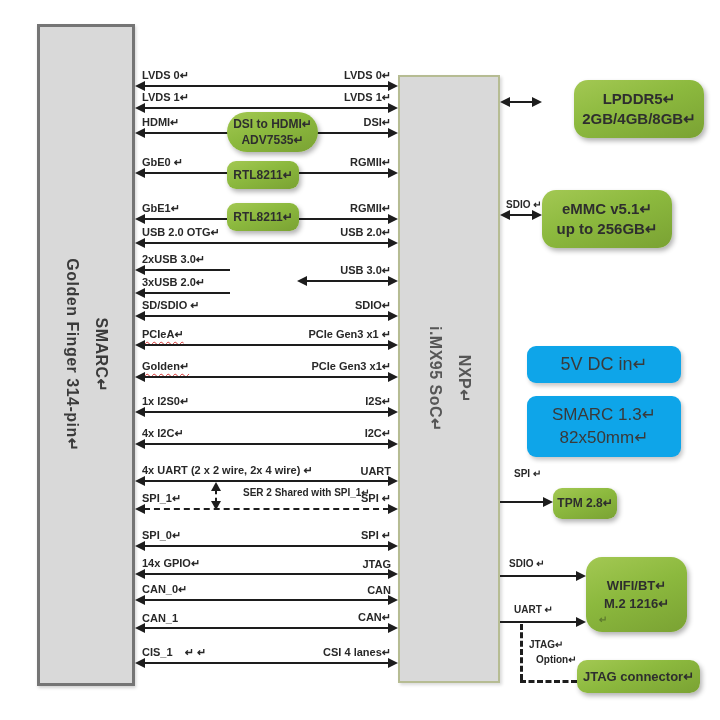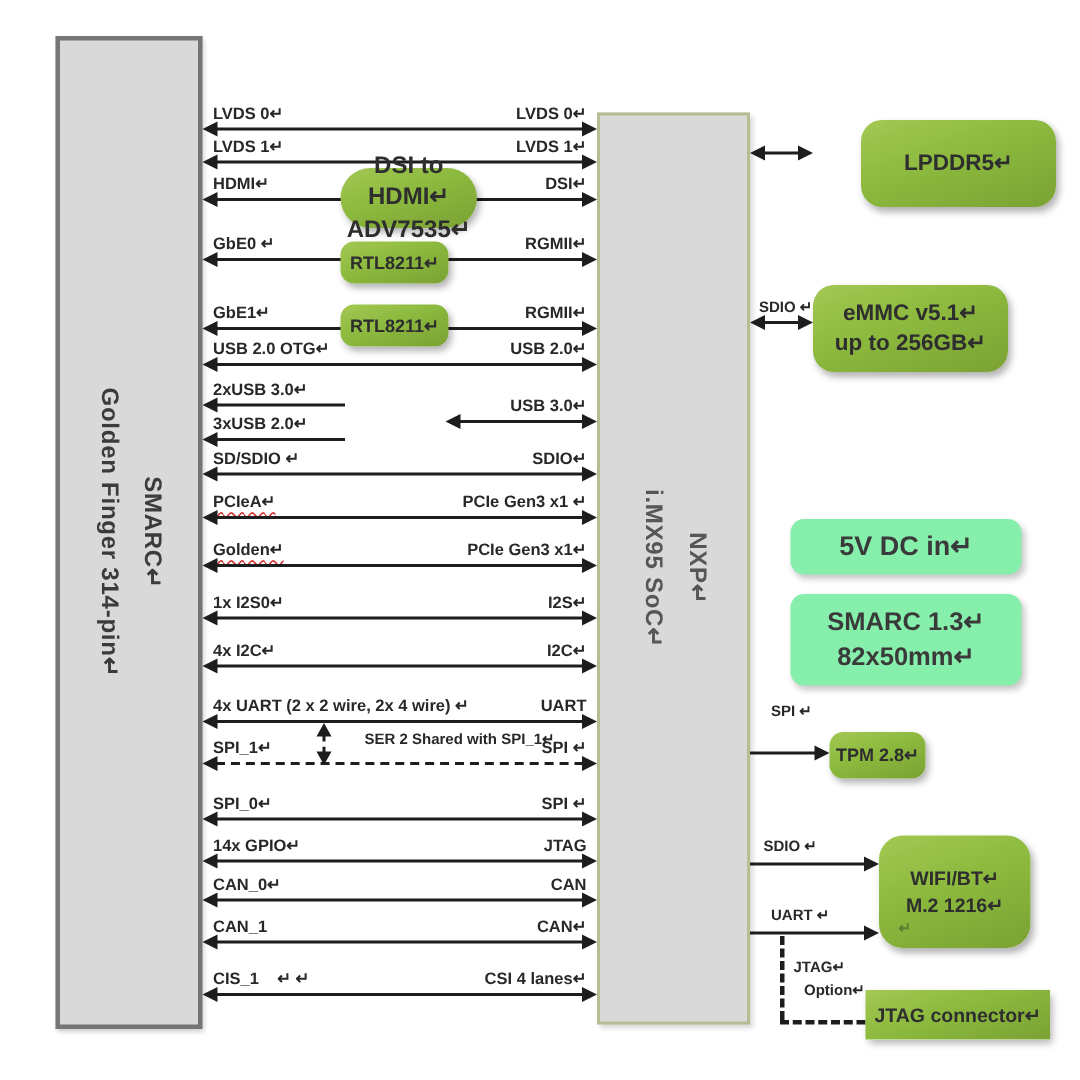--- a/index.html
+++ b/index.html
@@ -43,23 +43,23 @@
   .vah.d{border-top:9px solid #1d1d1d;}
   
   .flabel{position:absolute;font-size:10px;font-weight:bold;white-space:nowrap;color:#282828;z-index:2;}
   
   .gbox{position:absolute;box-sizing:border-box;z-index:2;
     background:linear-gradient(160deg,#a3c853 0%,#8cb93e 45%,#7aa233 100%);
     border-radius:12px;box-shadow:2px 3px 5px rgba(0,0,0,.3);
     display:flex;flex-direction:column;align-items:center;justify-content:center;
     font-weight:bold;color:#2e2e2e;text-align:center;line-height:1.35;}
   
-  .graybox{position:absolute;box-sizing:border-box;z-index:2;background:#86efac;border-radius:9px;
+  .graybox{position:absolute;box-sizing:border-box;z-index:2;background:#0ea5e9;border-radius:9px;
     box-shadow:2px 3px 4px rgba(0,0,0,.22);display:flex;flex-direction:column;align-items:center;justify-content:center;
-    color:#3a3a3a;text-align:center;line-height:1.35;font-weight:bold;}
+    color:#3a3a3a;text-align:center;line-height:1.35;}
 </style>
 </head>
 <body>
 
 <div id="canvas">
 
   <div class="panel smarc">
     <div class="vtext smarc-t">
       <div>SMARC↵</div>
       <div>Golden Finger 314-pin↵</div>
@@ -214,38 +214,39 @@
     <i class="ah l"></i>
       <b class="ln"></b>
       <i class="ah r"></i>
   </div>
 
   <div class="sharev" style="left:215px;top:489px;height:14px"></div>
   <i class="vah u" style="position:absolute;left:211px;top:482px"></i>
   <i class="vah d" style="position:absolute;left:211px;top:501px"></i>
   <span class="flabel" style="left:243px;top:487px">SER 2 Shared with SPI_1↵</span>
 
-  <div class="gbox" style="left:227px;top:112px;width:91px;height:40px;font-size:16px;border-radius:20px">
+  <div class="gbox" style="left:227px;top:112px;width:91px;height:40px;font-size:12px;border-radius:20px">
     <div>DSI to HDMI↵</div>
     <div>ADV7535↵</div>
   </div>
   <div class="gbox" style="left:227px;top:161px;width:72px;height:28px;font-size:12px;border-radius:9px">
     <div>RTL8211↵</div>
   </div>
   <div class="gbox" style="left:227px;top:203px;width:72px;height:28px;font-size:12px;border-radius:9px">
     <div>RTL8211↵</div>
   </div>
 
   <div class="conn2" style="top:101px;width:42px">
     <i class="ah l"></i>
       <b class="ln pad-l pad-r"></b>
       <i class="ah r"></i>
   </div>
   <div class="gbox" style="left:574px;top:80px;width:130px;height:58px;font-size:15px;border-radius:14px">
     <div>LPDDR5↵</div>
+    <div>2GB/4GB/8GB↵</div>
   </div>
 
   <span class="flabel" style="left:506px;top:199px">SDIO ↵</span>
   <div class="conn2" style="top:214px;width:42px">
     <i class="ah l"></i>
       <b class="ln pad-l pad-r"></b>
       <i class="ah r"></i>
   </div>
   <div class="gbox" style="left:542px;top:190px;width:130px;height:58px;font-size:15px;border-radius:14px">
     <div>eMMC v5.1↵</div>
@@ -282,17 +283,17 @@
   <div class="gbox" style="left:586px;top:557px;width:101px;height:75px;font-size:13px;border-radius:16px">
     <div>WIFI/BT↵</div>
     <div>M.2 1216↵</div>
     <div style="position:absolute;left:13px;bottom:6px;font-size:10px;color:#5d7a2e">↵</div>
   </div>
 
   <div class="dashv" style="left:520px;top:624px;height:56px"></div>
   <div class="dashh" style="left:520px;top:680px;width:57px"></div>
   <span class="flabel" style="left:529px;top:639px">JTAG↵</span>
   <span class="flabel" style="left:536px;top:654px">Option↵</span>
-  <div class="gbox" style="left:577px;top:660px;width:123px;height:33px;font-size:13px;border-radius:0">
+  <div class="gbox" style="left:577px;top:660px;width:123px;height:33px;font-size:13px;border-radius:10px">
     <div>JTAG connector↵</div>
   </div>
 
 </div>
 
 </body></html>

